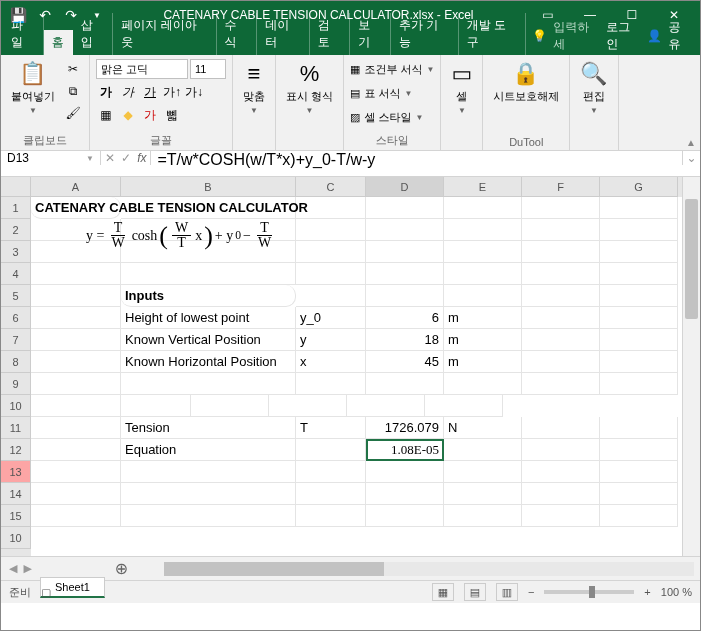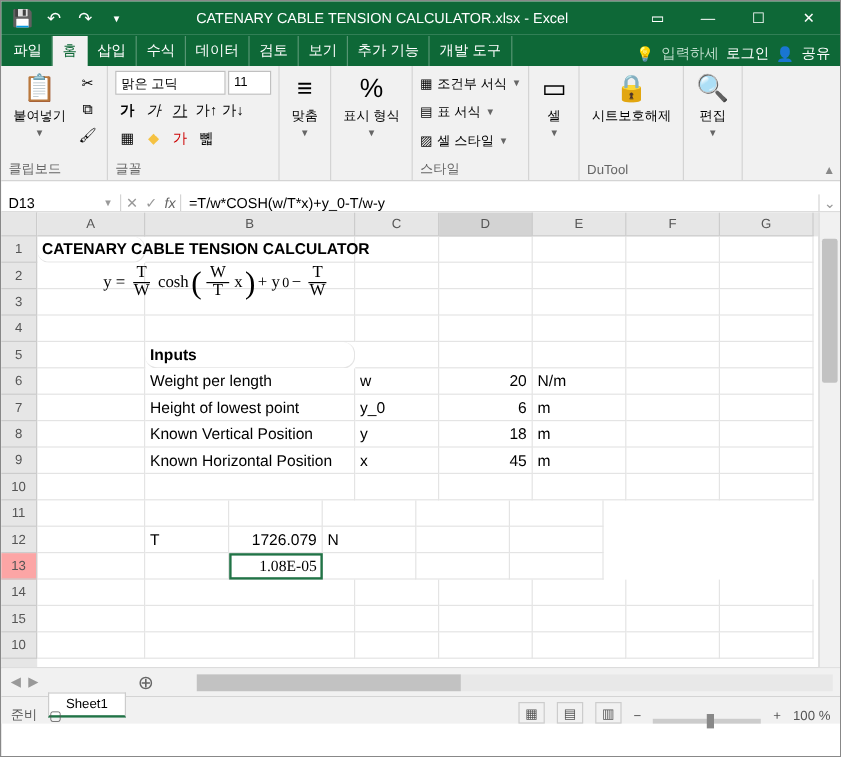--- a/index.html
+++ b/index.html
@@ -13,38 +13,38 @@
   .titlebar .winbtns span { width: 40px; height: 24px; display: flex; align-items: center; justify-content: center; font-size: 12px; }
   
   .ribbon-tabs { background: #0e6837; height: 26px; display: flex; align-items: flex-end; padding: 0 2px; color: #fff; font-size: 12px; }
   .ribbon-tabs .tab { padding: 4px 8px; cursor: pointer; border-right: 1px solid rgba(255,255,255,0.3); }
   .ribbon-tabs .tab.active { background: #f1f1f1; color: #0e6837; }
   .ribbon-tabs .spacer { flex: 1; }
   .ribbon-tabs .right { display: flex; align-items: center; gap: 6px; padding: 2px 6px; color: #b9d9c7;}
   
   .ribbon { background: #f1f1f1; border-bottom: 1px solid #d4d4d4; height: 96px; display: flex; position: relative; }
   .ribbon .group { border-right: 1px solid #d4d4d4; padding: 4px 6px 2px 6px; display: flex; flex-direction: column; justify-content: space-between; }
-  .ribbon .group-label { text-align: left; font-size: 11px; color: #666; }
+  .ribbon .group-label { text-align: center; font-size: 11px; color: #666; }
   .ribbon .group-body { flex: 1; display: flex; align-items: flex-start; gap: 4px; }
   .bigbtn { display: flex; flex-direction: column; align-items: center; padding: 2px 4px; gap: 2px; font-size: 11px; }
   .bigbtn .ic { font-size: 22px; }
   .smallcol { display: flex; flex-direction: column; gap: 2px; }
   .smallbtn { width: 20px; height: 20px; display: flex; align-items: center; justify-content: center; font-size: 12px; border: 1px solid transparent; }
   .fontsel { width: 92px; height: 20px; border: 1px solid #c0c0c0; background: #fff; font-size: 11px; padding: 0 4px; }
   .sizesel { width: 36px; height: 20px; border: 1px solid #c0c0c0; background: #fff; font-size: 11px; padding: 0 4px; }
   .frow { display: flex; gap: 2px; align-items: center; }
   .styrow { display: flex; align-items: center; gap: 4px; font-size: 11px; height: 20px; }
   .drop { font-size: 8px; color: #666; }
   
-  .namebox-bar { height: 26px; border-bottom: 1px solid #d4d4d4; display: flex; align-items: flex-end; background: #fff; }
+  .namebox-bar { height: 26px; border-bottom: 1px solid #d4d4d4; display: flex; align-items: flex-start; background: #fff; }
   .namebox { width: 100px; border-right: 1px solid #d4d4d4; display: flex; align-items: center; padding: 0 6px; font-size: 12px; }
   .namebox .dd { margin-left: auto; color: #999; font-size: 8px; }
   .fxbtns { display: flex; align-items: center; border-right: 1px solid #d4d4d4; padding: 0 4px; gap: 6px; color: #999; }
   .fxbtns .fx { font-style: italic; color: #666; }
-  .formulabar { flex: 1; display: flex; align-items: center; padding: 0 6px; font-size: 12px; }
+  .formulabar { flex: 1; display: flex; align-items: center; padding: 0 6px; font-size: 16px; }
   .fexpand { width: 18px; display: flex; align-items: center; justify-content: center; color: #999; border-left: 1px solid #d4d4d4;}
   
   .sheet-area { display: flex; height: 380px; border-bottom: 1px solid #d4d4d4; }
   .rowhdrs { width: 30px; background: #e6e6e6; }
   .corner { height: 20px; background: #e6e6e6; border-bottom: 1px solid #ccc; border-right: 1px solid #ccc; }
   .rowhdr { height: 22px; border-bottom: 1px solid #ccc; border-right: 1px solid #ccc; display: flex; align-items: center; justify-content: center; font-size: 11px; color: #555; }
   .rowhdr.sel { background: #fca5a5; }
   .cols { flex: 1; overflow: hidden; position: relative; }
   .colhdrs { display: flex; height: 20px; background: #e6e6e6; }
   .colhdr { border-right: 1px solid #ccc; border-bottom: 1px solid #ccc; display: flex; align-items: center; justify-content: center; font-size: 11px; color: #555; }
@@ -65,21 +65,21 @@
   .frac .den { padding: 0 3px; }
   .paren { font-size: 26px; line-height: 1; }
   
   .sheettabs { height: 24px; display: flex; align-items: center; background: #f1f1f1; border-bottom: 1px solid #d4d4d4; font-size: 11px; }
   .navarrows { padding: 0 8px; color: #999; display: flex; gap: 6px; }
   .sheettab { padding: 3px 14px; background: #fff; border: 1px solid #ccc; border-bottom: 2px solid #217346; margin-top: 38px; }
   .addsheet { padding: 0 10px; color: #666; font-size: 16px; }
   .hscroll-track { flex: 1; margin: 0 6px; height: 14px; background: #e8e8e8; position: relative; }
   .hthumb { position: absolute; left: 0; top: 0; bottom: 0; width: 220px; background: #c2c2c2; }
   
-  .statusbar { height: 22px; background: #f1f1f1; display: flex; align-items: flex-end; padding: 0 8px; font-size: 11px; color: #555; gap: 10px; }
+  .statusbar { height: 22px; background: #f1f1f1; display: flex; align-items: center; padding: 0 8px; font-size: 11px; color: #555; gap: 10px; }
   .statusbar .sp { flex: 1; }
   .viewbtn { width: 22px; height: 18px; border: 1px solid #ccc; display: flex; align-items: center; justify-content: center; }
   .zoomslider { width: 90px; height: 4px; background: #ccc; position: relative; }
   .zoomslider .h { position: absolute; left: 45px; top: -4px; width: 6px; height: 12px; background: #888; }
 </style>
 </head>
 <body>
 
 <div class="titlebar">
   <div class="qat">
@@ -94,20 +94,21 @@
     <span>—</span>
     <span>☐</span>
     <span>✕</span>
   </div>
 </div>
 
 <div class="ribbon-tabs">
   <div class="tab">파일</div>
   <div class="tab active">홈</div>
   <div class="tab">삽입</div>
+  <div class="tab">페이지 레이아웃</div>
   <div class="tab">수식</div>
   <div class="tab">데이터</div>
   <div class="tab">검토</div>
   <div class="tab">보기</div>
   <div class="tab">추가 기능</div>
   <div class="tab">개발 도구</div>
   <div class="spacer"></div>
   <div class="right">
     <span>💡</span>
     <span>입력하세</span>
@@ -320,29 +321,20 @@
           <div class="cell wA"></div>
           <div class="cell wB bold">Inputs</div>
           <div class="cell wC"></div>
           <div class="cell wD"></div>
           <div class="cell wE"></div>
           <div class="cell wF"></div>
           <div class="cell wG"></div>
         </div>
       <div class="row">
           <div class="cell wA"></div>
-          <div class="cell wB">Weight per length</div>
-          <div class="cell wC">w</div>
-          <div class="cell wD r">20</div>
-          <div class="cell wE">N/m</div>
-          <div class="cell wF"></div>
-          <div class="cell wG"></div>
-        </div>
-      <div class="row">
-          <div class="cell wA"></div>
           <div class="cell wB">Height of lowest point</div>
           <div class="cell wC">y_0</div>
           <div class="cell wD r">6</div>
           <div class="cell wE">m</div>
           <div class="cell wF"></div>
           <div class="cell wG"></div>
         </div>
       <div class="row">
           <div class="cell wA"></div>
           <div class="cell wB">Known Vertical Position</div>
@@ -373,28 +365,30 @@
       <div class="row">
           <div class="cell wA"></div>
           <div class="cell wC"></div>
           <div class="cell wD"></div>
           <div class="cell wE"></div>
           <div class="cell wF"></div>
           <div class="cell wG"></div>
         </div>
       <div class="row">
           <div class="cell wA"></div>
+          <div class="cell wB">Tension</div>
           <div class="cell wC">T</div>
           <div class="cell wD r">1726.079</div>
           <div class="cell wE">N</div>
           <div class="cell wF"></div>
           <div class="cell wG"></div>
         </div>
       <div class="row">
           <div class="cell wA"></div>
+          <div class="cell wB">Equation</div>
           <div class="cell wC"></div>
           <div class="cell wD r sel">1.08E-05</div>
           <div class="cell wE"></div>
           <div class="cell wF"></div>
           <div class="cell wG"></div>
         </div>
       <div class="row">
           <div class="cell wA"></div>
           <div class="cell wB"></div>
           <div class="cell wC"></div>

